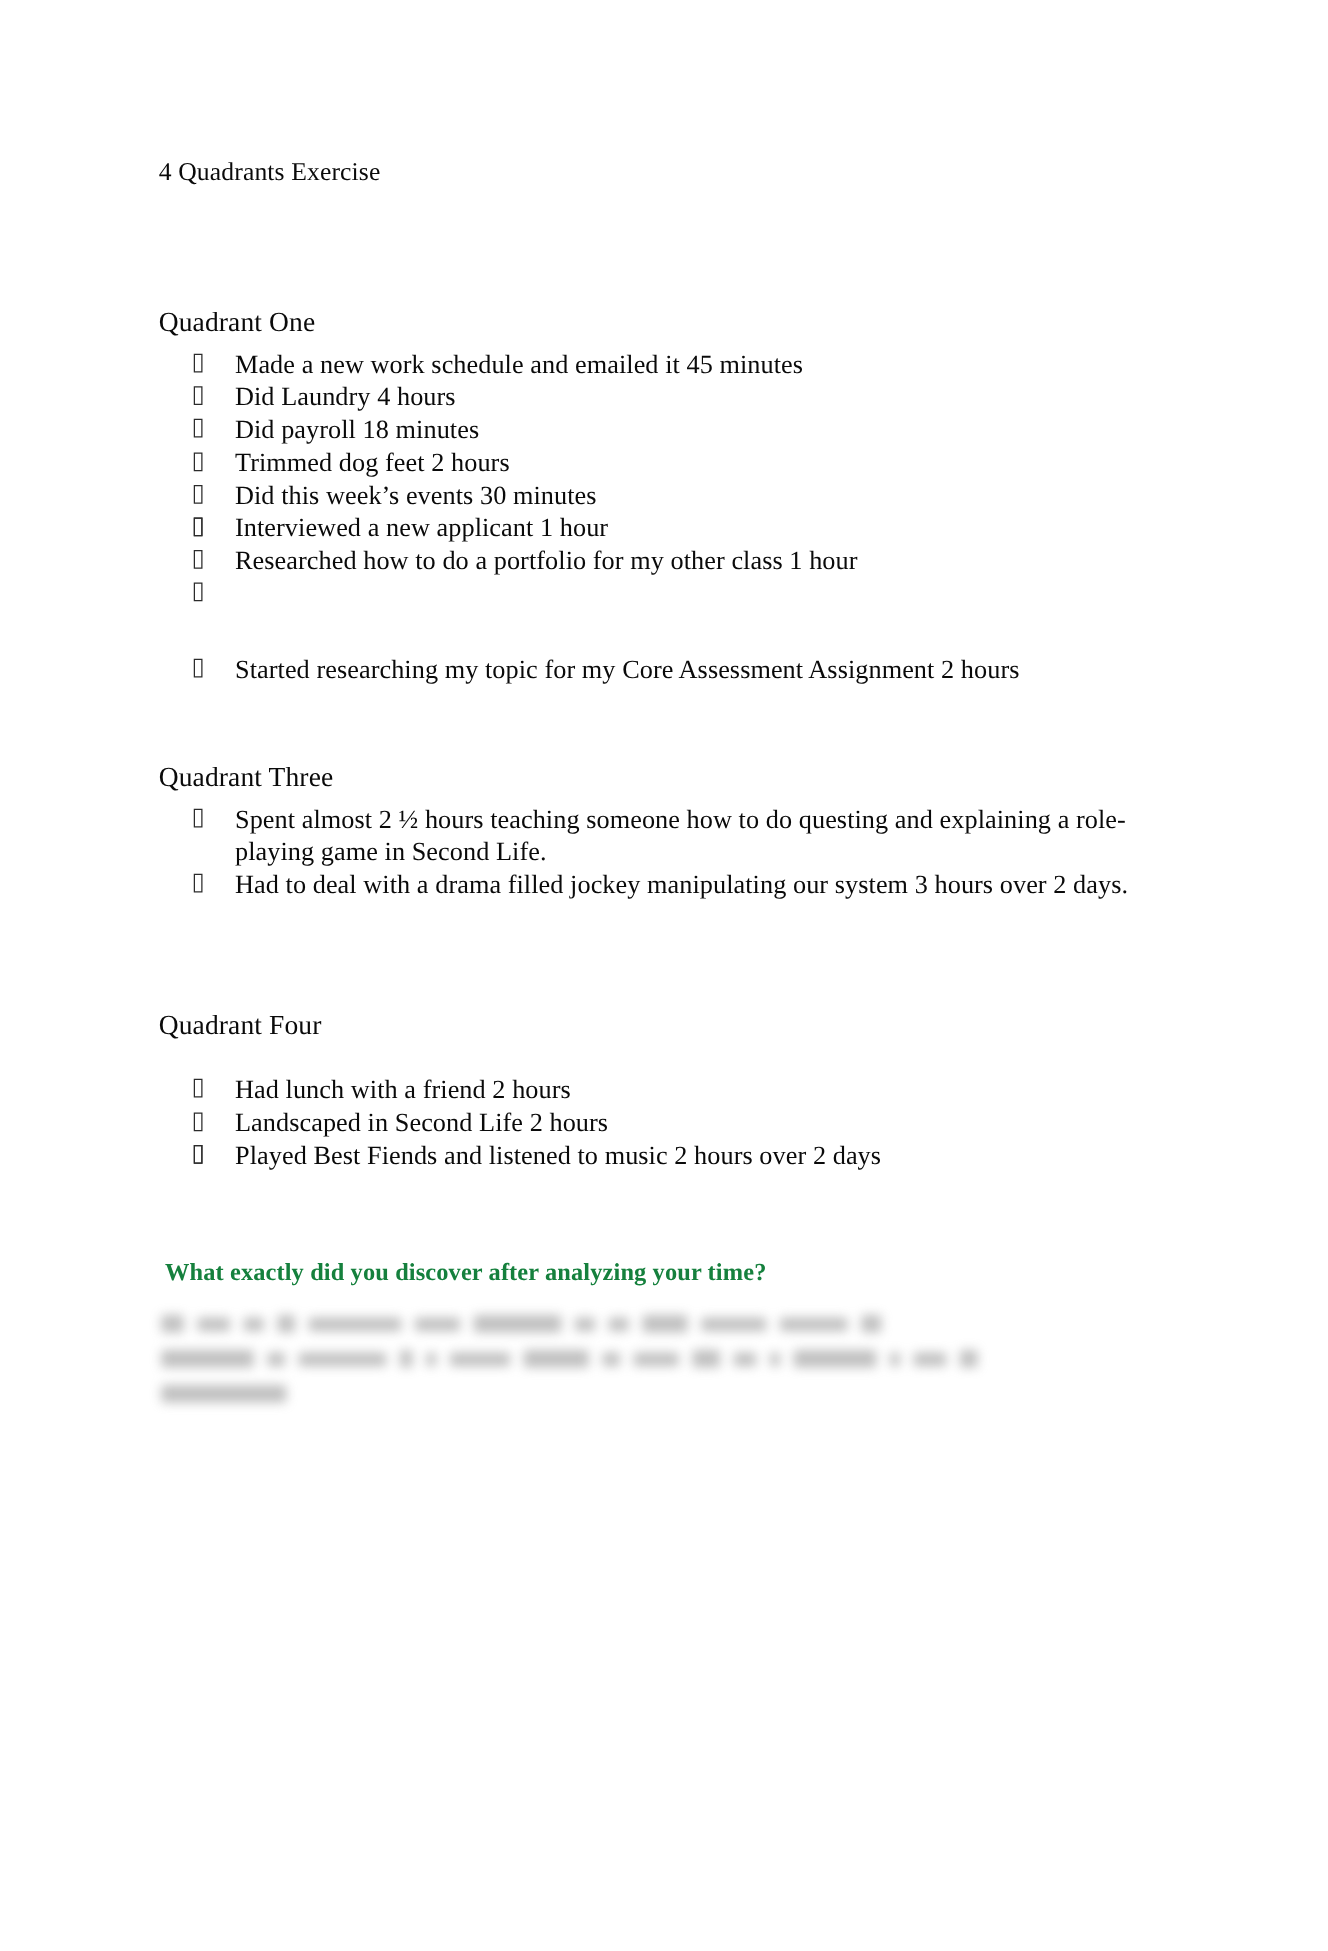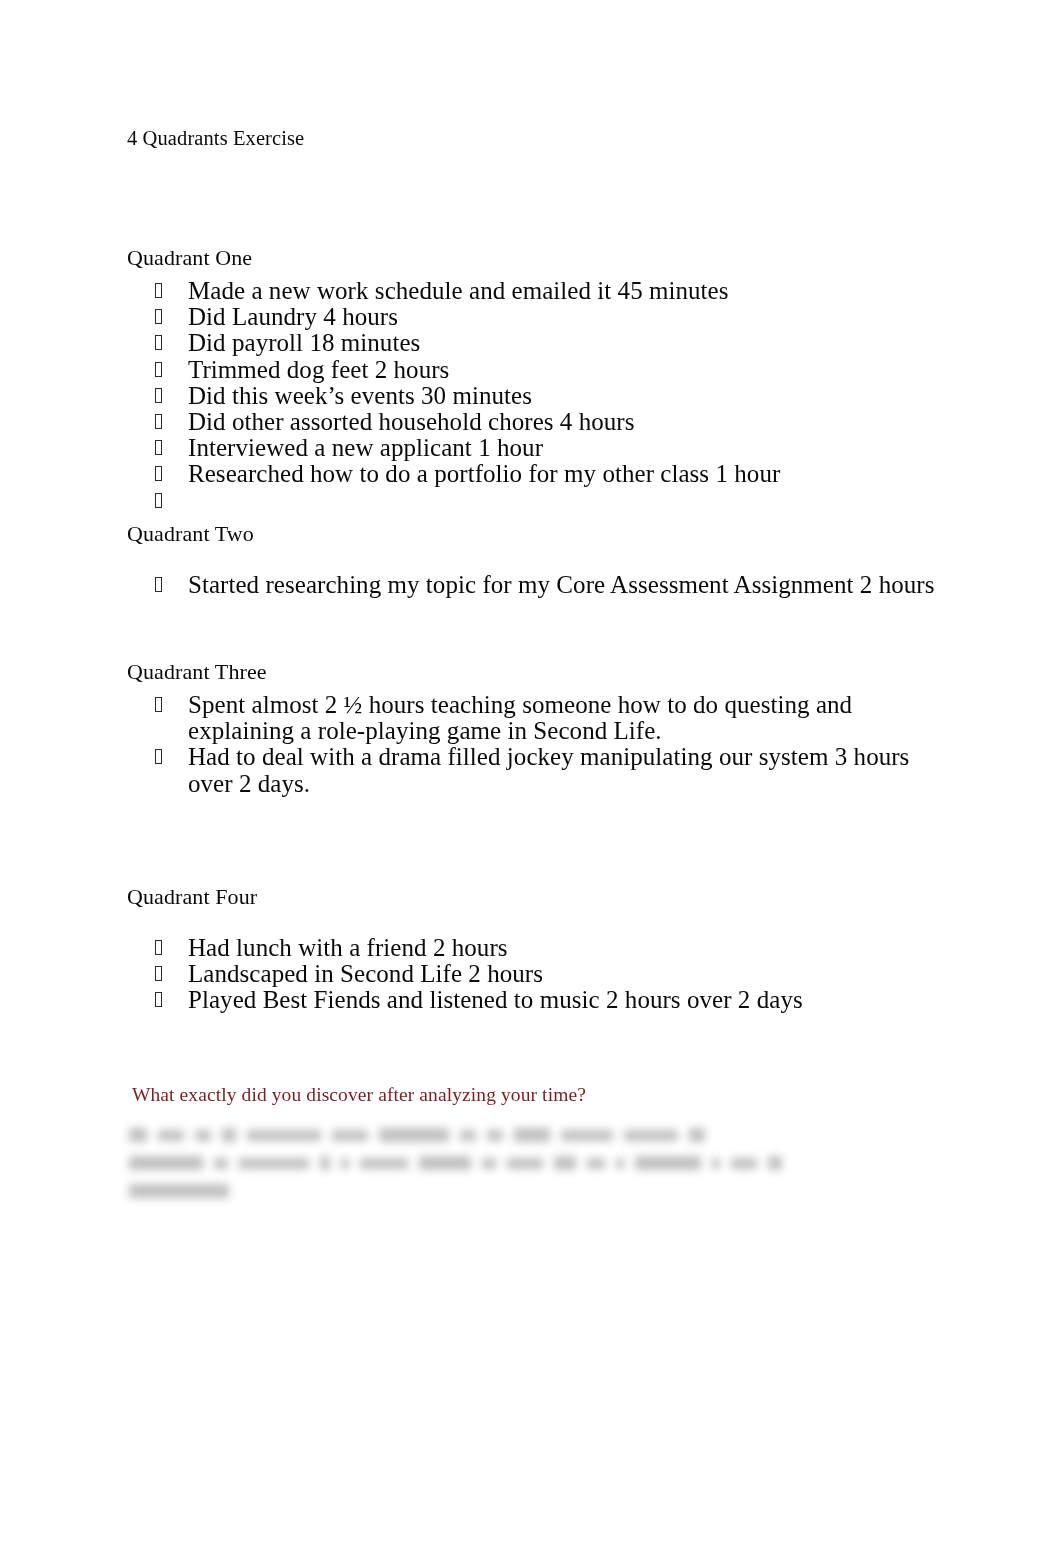--- a/index.html
+++ b/index.html
@@ -42,21 +42,21 @@
     margin: 0;
     letter-spacing: 0.1px;
   }
   ul.bullets {
     list-style: none;
     margin: 0;
     padding: 0;
   }
   ul.bullets li {
     position: relative;
-    font-size: 25px;
+    font-size: 21px;
     line-height: 26.2px;
     color: #0a0a0a;
     padding-left: 61px;
     margin: 0;
     letter-spacing: 0.05px;
   }
   
   .tofu {
     position: absolute;
     left: 28px;
@@ -70,23 +70,24 @@
   li.empty-item {
     height: 26.2px;
   }
   .gap-sm { height: 8px; }
   .gap-md { height: 26px; }
   .gap-xl { height: 62px; }
 
   .q-line {
     font-size: 19.5px;
     line-height: 24px;
-    color: #7f1d1d;
+    color: #15803d;
     padding-left: 5px;
     letter-spacing: 0.1px;
+    font-weight: bold;
   }
 
   
   .redacted {
     margin-top: 14px;
     padding-left: 2px;
     filter: blur(4.2px);
     opacity: 0.55;
     user-select: none;
   }
@@ -135,39 +136,37 @@
       <li>
         <span class="tofu"></span>
         <span>Trimmed dog feet 2 hours</span>
       </li>
       <li>
         <span class="tofu"></span>
         <span>Did this week’s events 30 minutes</span>
       </li>
       <li>
         <span class="tofu"></span>
-        <span>Did other assorted household chores 4 hours</span>
       </li>
       <li>
         <span class="tofu"></span>
         <span>Interviewed a new applicant 1 hour</span>
       </li>
       <li>
         <span class="tofu"></span>
         <span>Researched how to do a portfolio for my other class 1 hour</span>
       </li>
       <li class="empty-item">
         <span class="tofu"></span>
         <span></span>
       </li>
     </ul>
 
     <div class="gap-sm"></div>
 
-    <div class="heading">Quadrant Two</div>
     <div class="gap-md"></div>
     <ul class="bullets">
       <li>
         <span class="tofu"></span>
         <span>Started researching my topic for my Core Assessment Assignment 2 hours</span>
       </li>
     </ul>
 
     <div class="gap-xl"></div>
 

